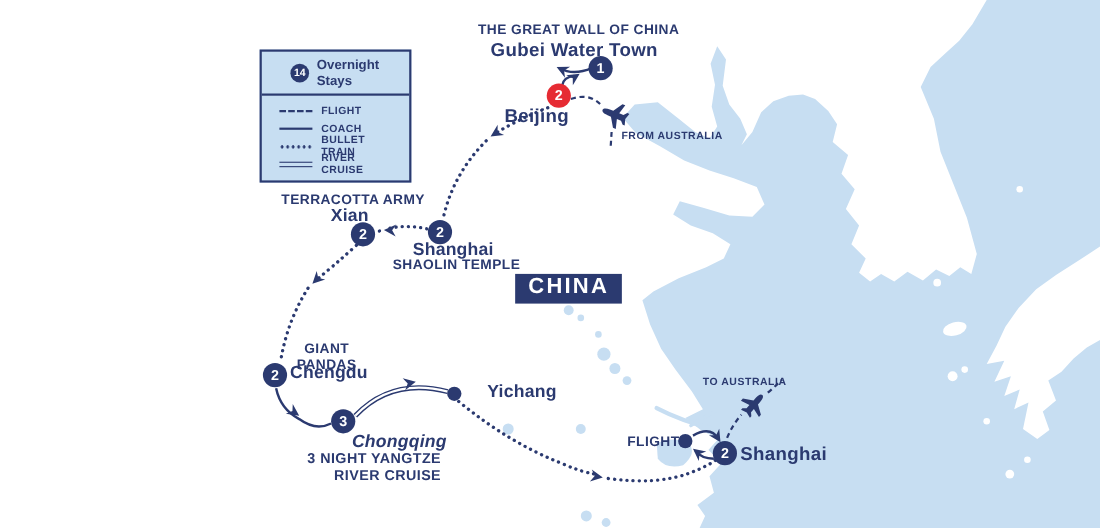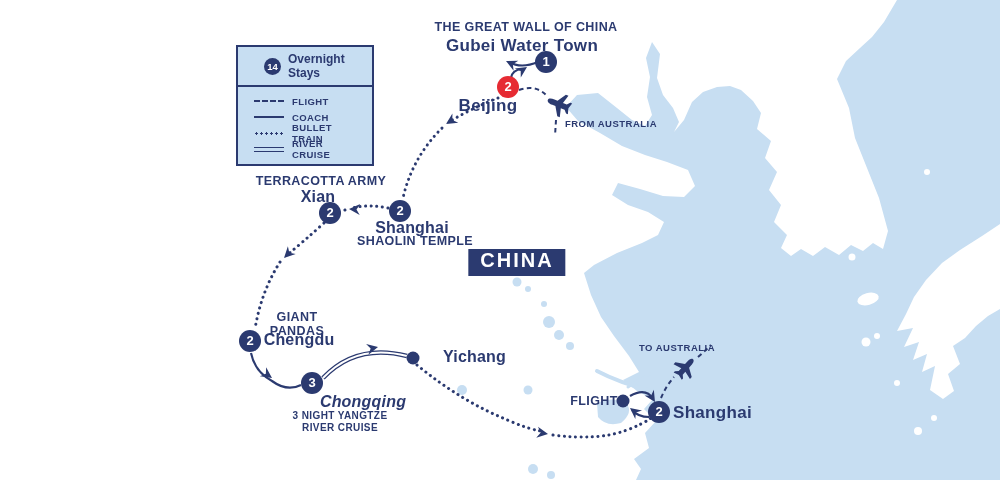--- a/index.html
+++ b/index.html
@@ -208,21 +208,21 @@
 
   <div class="lbl city" style="left:412px;top:219px;">Shanghai</div>
   <div class="lbl caps" style="left:415px;top:234px;">SHAOLIN TEMPLE</div>
 
   <div class="china-box" style="left:517px;top:249px;">CHINA</div>
 
   <div class="lbl caps wrap" style="left:297px;top:310px;width:70px;">GIANT PANDAS</div>
   <div class="lbl city" style="left:299px;top:331px;">Chengdu</div>
 
   <div class="lbl city" style="left:363px;top:393px;font-style:italic;">Chongqing</div>
-  <div class="lbl wrap" style="left:340px;top:410px;width:122px;font-size:10px;letter-spacing:0.4px;">3 NIGHT YANGTZE RIVER CRUISE</div>
+  <div class="lbl wrap" style="left:340px;top:410px;width:122px;font-size:13px;letter-spacing:0.4px;text-align:right;">3 NIGHT YANGTZE RIVER CRUISE</div>
 
   <div class="lbl city left" style="left:443px;top:348px;">Yichang</div>
 
   <div class="lbl" style="left:594px;top:394px;font-size:12.5px;letter-spacing:0.4px;">FLIGHT</div>
   <div class="lbl city-lg left" style="left:673px;top:403px;">Shanghai</div>
   <div class="lbl caps-sm" style="left:677px;top:343px;">TO AUSTRALIA</div>
 
   <div class="legend">
     <div class="legend-head">
       <div class="legend-badge">14</div>

